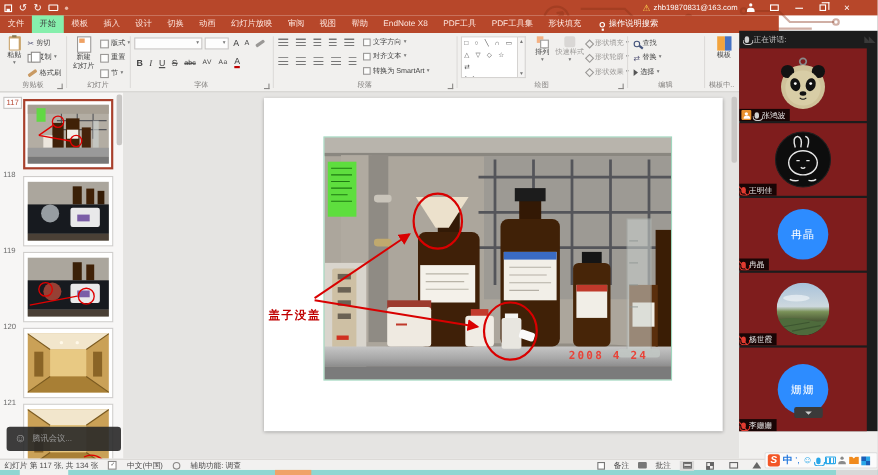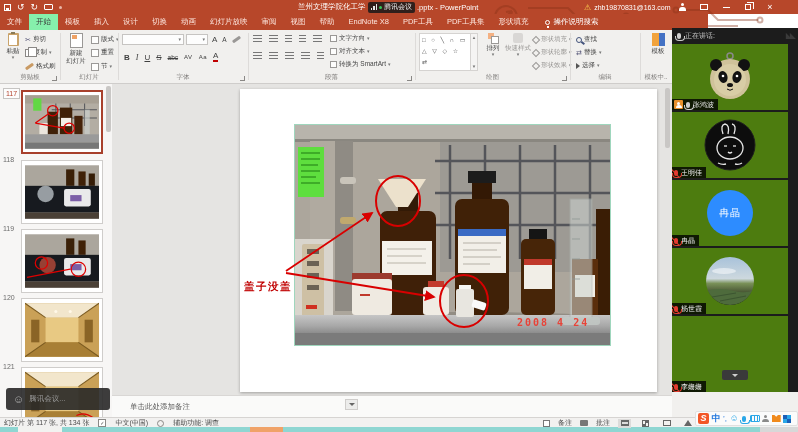--- a/index.html
+++ b/index.html
@@ -135,21 +135,21 @@
 .chatov .ph{color:#9a9a9a;font-size:7.5px}
 
 .meeting{position:absolute;left:672px;top:28px;width:126px;height:364px;background:#1c1c1c;z-index:7}
 .mhead{position:absolute;left:0;top:0;width:126px;height:16px;display:flex;align-items:center;gap:4px;padding:0 5px;color:#c8c8c8;font-size:7px}
 .mic{width:4px;height:6px;background:#cfcfcf;border-radius:2px;position:relative;flex:none}
 .mic:after{content:"";position:absolute;left:-2px;top:3px;width:8px;height:4px;border:1px solid #cfcfcf;border-top:none;border-radius:0 0 4px 4px}
 .mic.off{background:#e23b30}
 .mic.off:after{border-color:#e23b30}
 .mic.off:before{content:"";position:absolute;left:-2px;top:-1px;width:11px;height:1px;background:#e23b30;transform:rotate(47deg);transform-origin:0 0}
 .mlogo{position:absolute;right:4px;top:3px;color:#3a3a3a;font-size:8px;letter-spacing:-2px}
-.tile{position:absolute;left:0;width:116px;background:#4d7c0f;display:flex;align-items:center;justify-content:center;overflow:hidden}
+.tile{position:absolute;left:0;width:116px;background:#7f1d1d;display:flex;align-items:center;justify-content:center;overflow:hidden}
 .t1{top:16px;height:66px}.t2{top:84px;height:66px}.t3{top:152px;height:66px}.t4{top:220px;height:66px}.t5{top:288px;height:76px}
 .bluecircle{width:46px;height:46px;border-radius:50%;background:#2d8cff;color:#fff;font-size:10px;display:flex;align-items:center;justify-content:center;letter-spacing:1px}
 .nametag{position:absolute;left:0;bottom:0;background:rgba(0,0,0,.8);height:11px;display:flex;align-items:center;gap:3px;padding:0 4px 0 2px;color:#ececec;font-size:7px;white-space:nowrap}
 .hosticon{width:9px;height:9px;background:#e8912d;border-radius:1px;position:relative;flex:none}
 .hosticon:before{content:"";position:absolute;left:3px;top:1.5px;width:3px;height:3px;border-radius:50%;background:#fff}
 .hosticon:after{content:"";position:absolute;left:1.5px;top:4.5px;width:6px;height:3.5px;border-radius:3px 3px 0 0;background:#fff}
 .chev5{position:absolute;left:50px;bottom:12px;width:26px;height:10px;background:#3a3a3a;border-radius:2px;display:flex;align-items:center;justify-content:center}
 .chev5 .caret-d{border-top-color:#cfcfcf}
 .rightgap{position:absolute;left:672px;top:392px;width:126px;height:25px;background:#f1f0ee;z-index:2}
 </style>
@@ -168,33 +168,20 @@
           <circle cx="208" cy="10" r="2.5"></circle>
           <circle cx="292" cy="20" r="2.5"></circle>
       </g>
     </svg>
     <div class="qat">
       <span class="ic-save"></span>
       <span class="gl">↺</span>
       <span class="gl">↻</span>
       <span class="ic-present"></span>
       <span class="qat-dot"></span>
-    </div>
-    <div class="titletext">
-      <span>兰州文理学院化工学</span>
-      <span class="meetchip">
-        <span class="sigbars">
-            <i></i>
-            <i></i>
-            <i></i>
-          </span>
-        <span class="greendot"></span>
-        <span>腾讯会议</span>
-      </span>
-      <span>.pptx - PowerPoint</span>
     </div>
     <div class="account">
       <span class="warn">⚠</span>
       <span>zhb19870831@163.com</span>
     </div>
     <div class="winctl">
       <span class="wc">
           <span class="ic-person"></span>
         </span>
       <span class="wc">
@@ -617,26 +604,20 @@
             <ellipse cx="224" cy="212" rx="24" ry="26" fill="none" stroke="#d90000" stroke-width="2"></ellipse>
             <line x1="46" y1="182" x2="132" y2="124" stroke="#d90000" stroke-width="1.8" marker-end="url(#ah)"></line>
             <line x1="46" y1="184" x2="194" y2="208" stroke="#d90000" stroke-width="1.8" marker-end="url(#ah)"></line>
             <text x="4" y="201" font-size="10.5" font-weight="bold" fill="#c00000" letter-spacing="1.5">盖子没盖</text>
           </g>
         </svg>
       </div>
       <div class="cscroll"></div>
     </div>
 
-    <div class="notesbar">
-      <span>单击此处添加备注</span>
-      <div class="notechev">
-          <span class="caret-d"></span>
-        </div>
-    </div>
   </div>
 
   <div class="statusbar">
     <div class="st-left">
       <span>幻灯片 第 117 张, 共 134 张</span>
       <span class="ic-spell">✓</span>
       <span>中文(中国)</span>
       <span class="ic-access"></span>
       <span>辅助功能: 调查</span>
     </div>
@@ -761,20 +742,23 @@
           <path d="M6,40 L30,36 M14,44 L40,39" stroke="#3c5530" stroke-width="1"></path>
         </g>
       </svg>
       <div class="nametag">
         <span class="mic off"></span>
         <span>杨世霞</span>
       </div>
     </div>
 
     <div class="tile t5">
+      <div class="bluecircle">
+          <span>姗姗</span>
+        </div>
       <div class="chev5">
           <span class="caret-d"></span>
         </div>
       <div class="nametag">
         <span class="mic off"></span>
         <span>李姗姗</span>
       </div>
     </div>
   </div>
   <div class="rightgap"></div>

